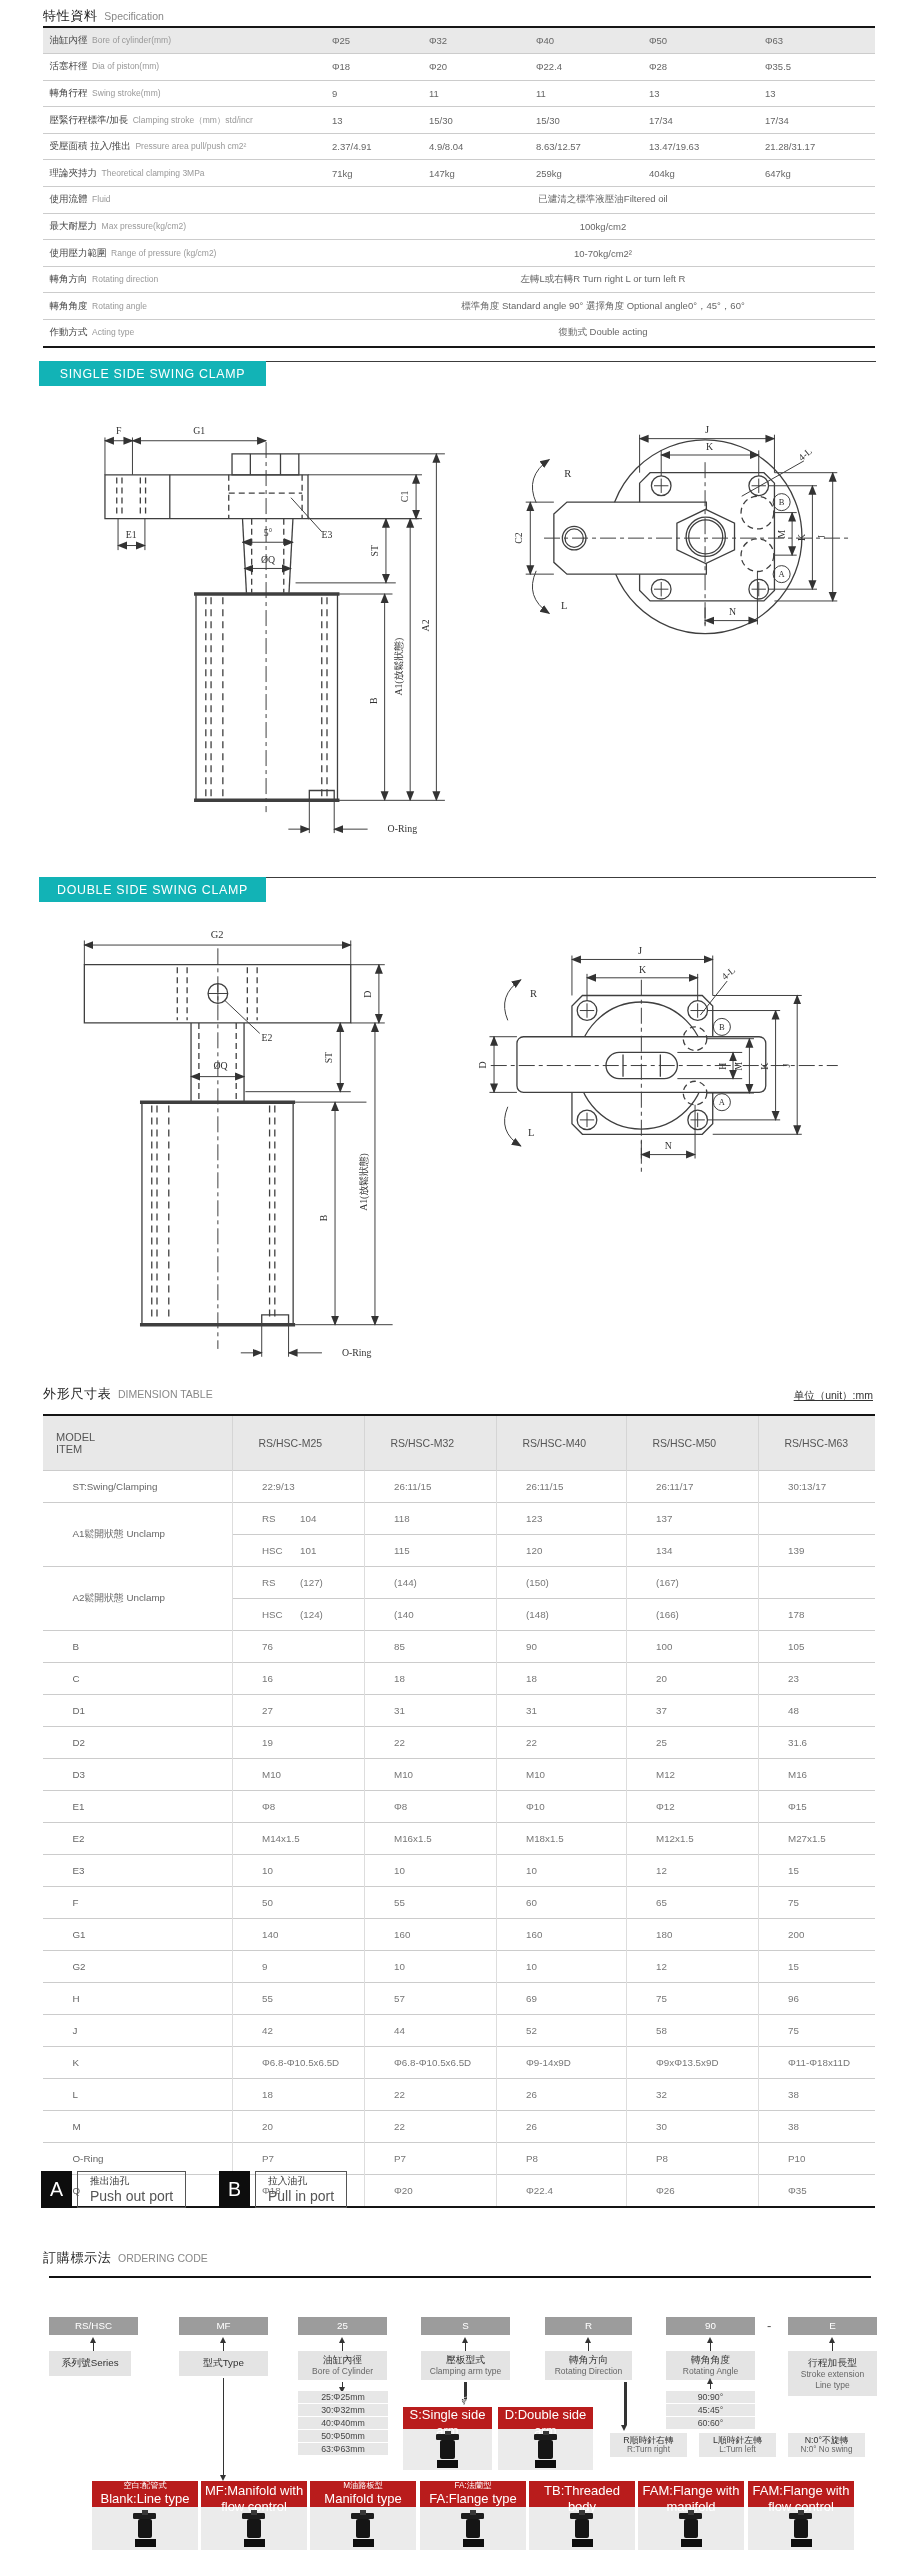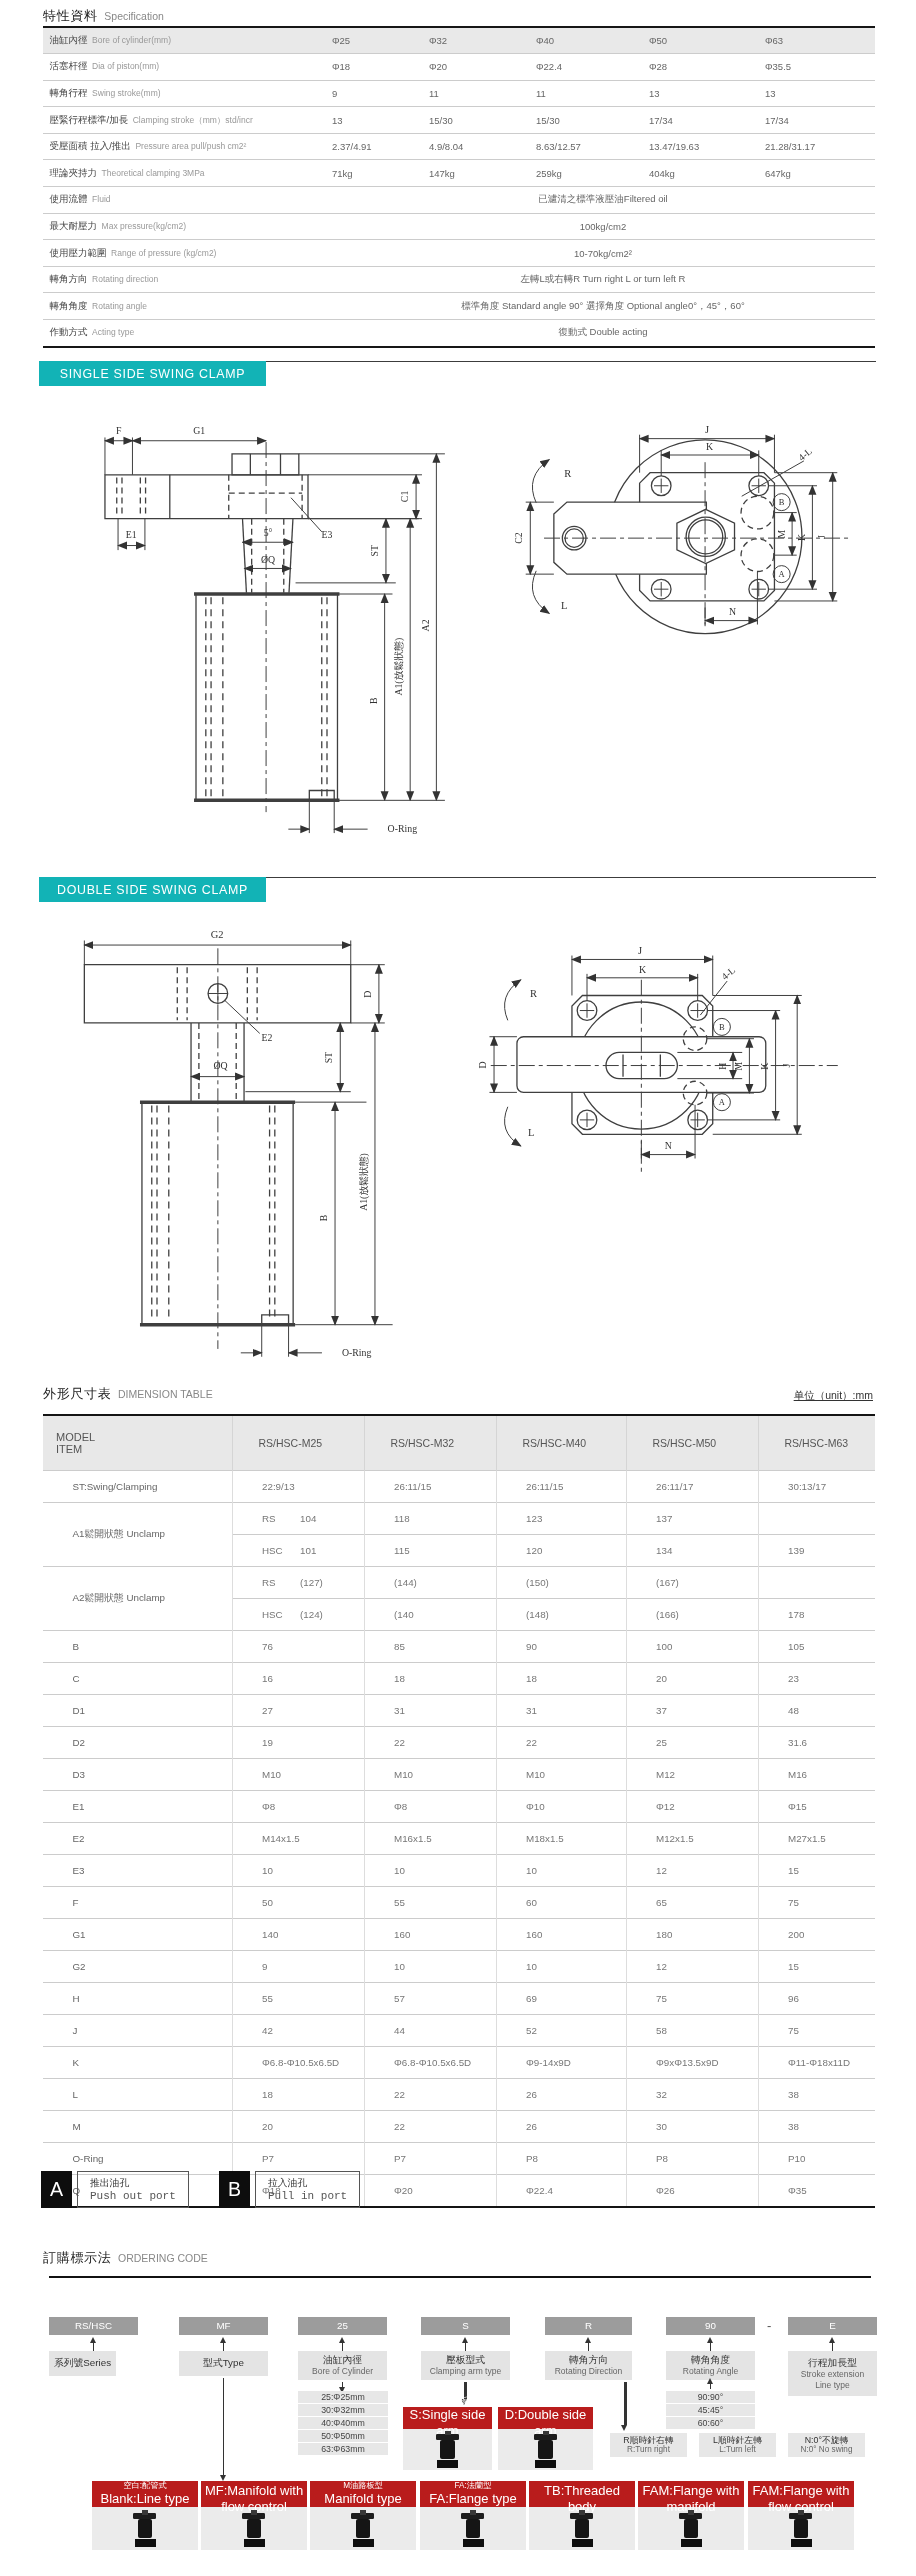--- a/index.html
+++ b/index.html
@@ -39,21 +39,21 @@
   table.dim td.lbl{border-left:none;color:#666;}
   table.dim td .sub{display:inline-block;width:38px;}
 
   
   .port{position:absolute;display:flex;}
   .port .sq{width:31px;height:37px;background:#0d0d0d;color:#fff;display:flex;align-items:center;justify-content:center;
             font-size:19.6px;font-weight:300;}
   .port .box{margin-left:5.2px;border:1.3px solid #555;height:35px;display:flex;flex-direction:column;justify-content:center;
              padding:0 11.8px;}
   .port .box .cn{font-size:9.8px;color:#333;}
-  .port .box .en{font-size:11px;color:#555;font-family:Liberation Mono, monospace;}
+  .port .box .en{font-size:14px;color:#555;}
 
   
   .ord-hr{position:absolute;left:49px;top:2276px;width:822px;height:2px;background:#111;}
   .code-box{position:absolute;top:2317px;height:17.7px;background:#9c9c9c;color:#fff;font-size:9.8px;
             display:flex;align-items:center;justify-content:center;}
   .code-dash{position:absolute;top:2317px;height:17.7px;color:#555;font-size:13px;display:flex;align-items:center;}
   .lbl-box{position:absolute;top:2351px;background:#e4e4e4;display:flex;flex-direction:column;align-items:center;
            justify-content:center;text-align:center;line-height:1.25;}
   .lbl-box .cn{font-size:9.8px;color:#333;}
   .lbl-box .en{font-size:8.5px;color:#666;}
@@ -721,21 +721,21 @@
   <div class="code-box" style="left:788px;width:89px">E</div>
 
   <div class="varrow up" style="left:93px;top:2343px;height:8.5px"></div>
   <div class="varrow up" style="left:223px;top:2343px;height:8.5px"></div>
   <div class="varrow up" style="left:342px;top:2343px;height:8.5px"></div>
   <div class="varrow up" style="left:465px;top:2343px;height:8.5px"></div>
   <div class="varrow up" style="left:588px;top:2343px;height:8.5px"></div>
   <div class="varrow up" style="left:710px;top:2343px;height:8.5px"></div>
   <div class="varrow up" style="left:832px;top:2343px;height:8.5px"></div>
 
-  <div class="lbl-box" style="left:49px;width:67px;height:25px">
+  <div class="lbl-box" style="left:49px;width:82px;height:25px">
     <span class="cn">系列號Series</span>
   </div>
   <div class="lbl-box" style="left:179px;width:89px;height:25px">
     <span class="cn">型式Type</span>
   </div>
   <div class="lbl-box" style="left:298px;width:89px;height:29px">
     <span class="cn">油缸內徑</span>
     <span class="en">Bore of Cylinder</span>
   </div>
   <div class="lbl-box" style="left:421px;width:89px;height:29px">

